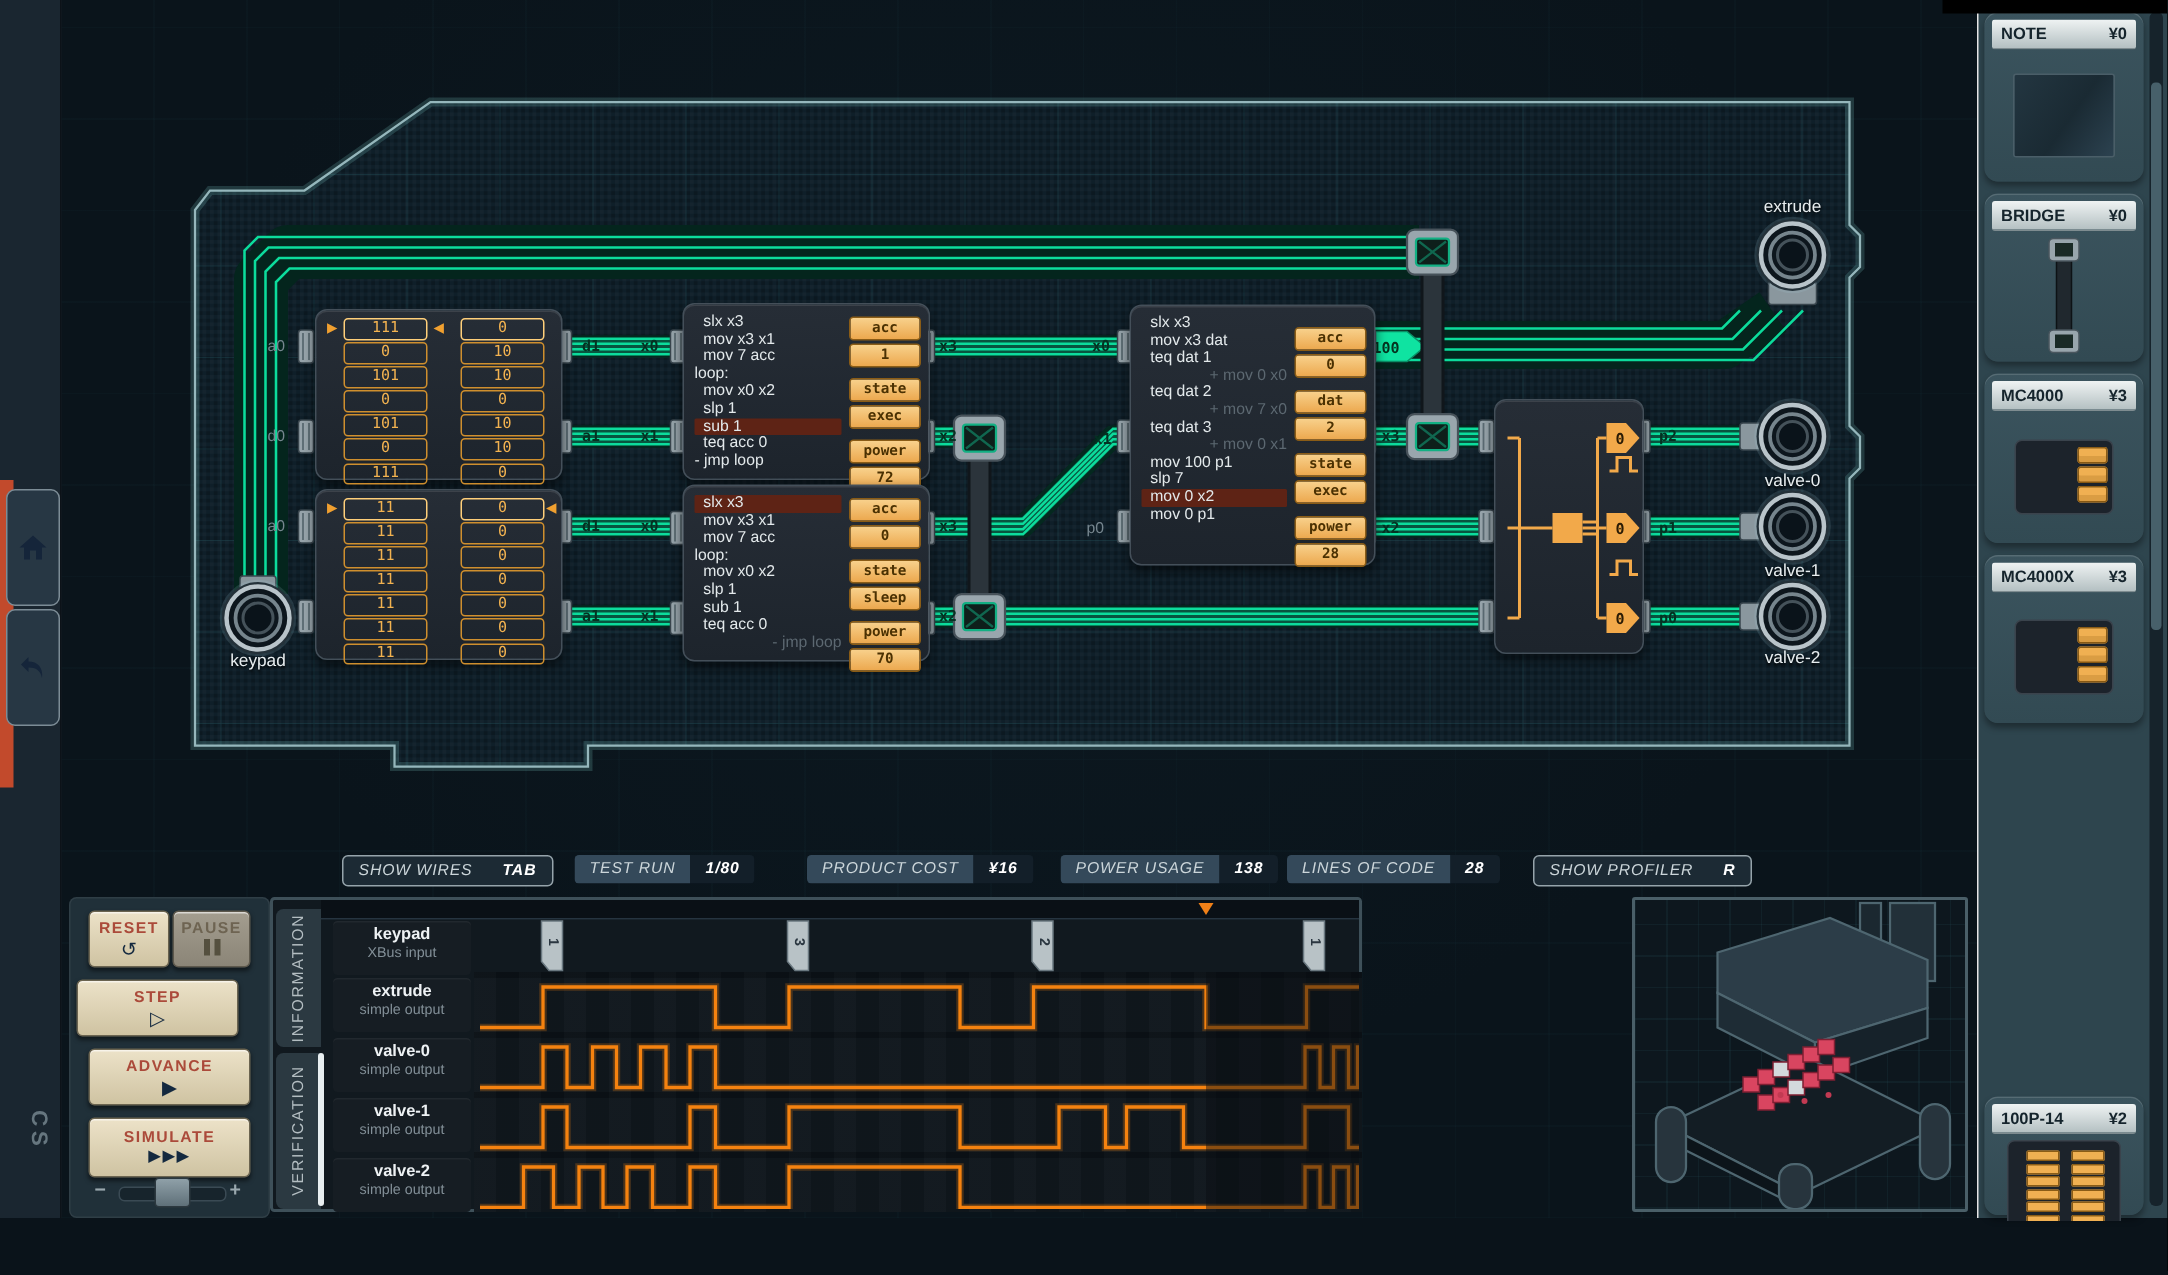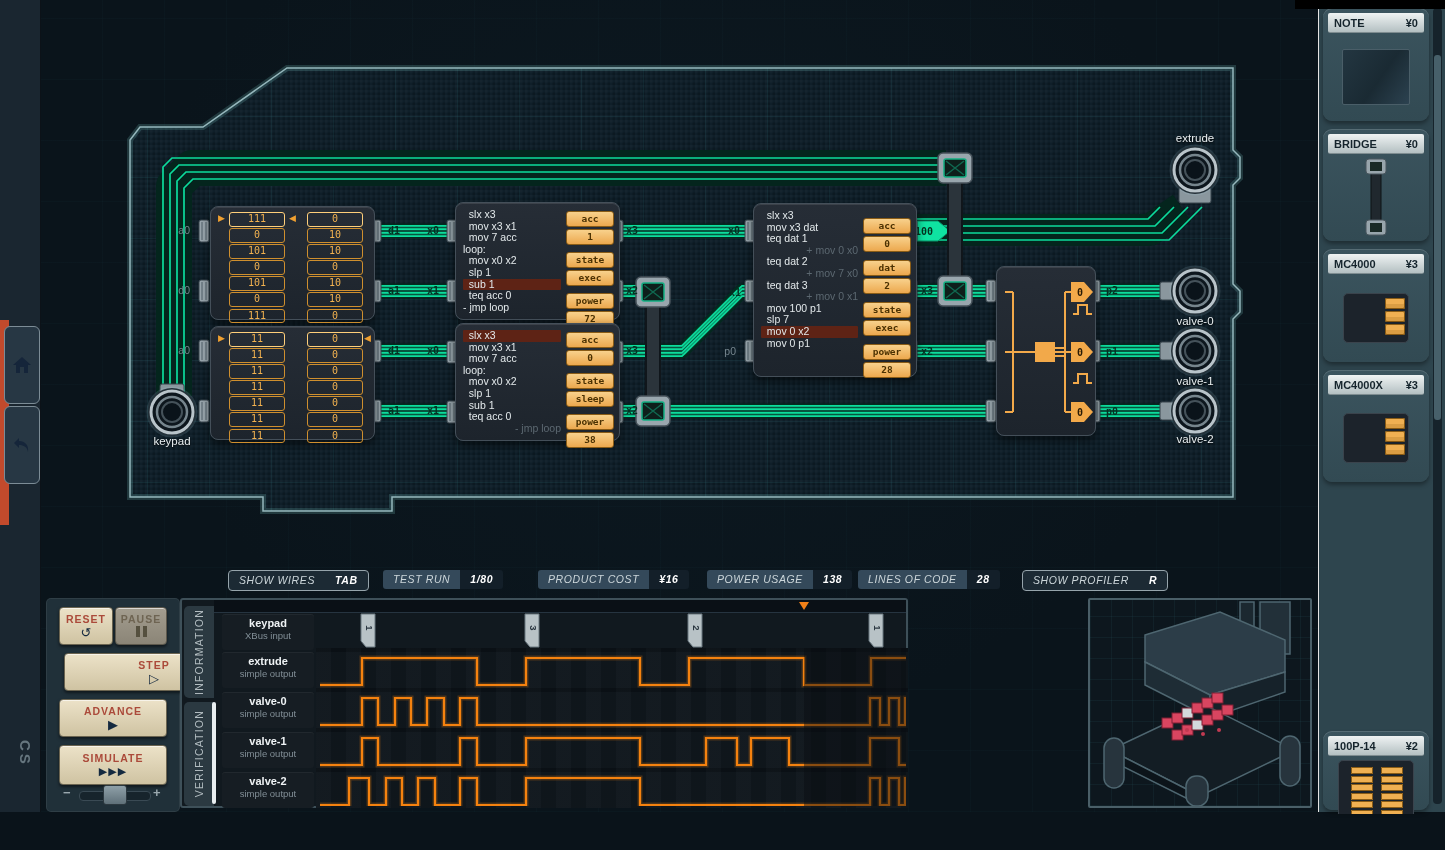--- a/index.html
+++ b/index.html
@@ -468,21 +468,21 @@
         <div class="rpair">
           <div class="regbox">acc</div>
           <div class="regbox">0</div>
         </div>
         <div class="rpair">
           <div class="regbox">state</div>
           <div class="regbox">sleep</div>
         </div>
         <div class="rpair">
           <div class="regbox">power</div>
-          <div class="regbox">38</div>
+          <div class="regbox">70</div>
         </div>
       </div>
   </div>
   <div class="abs comp" id="mc6" style="left:753px;top:203px;width:162px;height:172px;">
     <div class="code">
         <div class="cl">  slx x3</div>
         <div class="cl">  mov x3 dat</div>
         <div class="cl">  teq dat 1</div>
         <div class="cl dim">+ mov 0 x0</div>
         <div class="cl">  teq dat 2</div>
@@ -571,21 +571,21 @@
 
   <div class="abs" id="ctrlpanel">
     <div class="cbtn" style="left:12px;top:8px;width:52px;height:36px;">
       <span class="blab">RESET</span>
       <span class="bicon">↺</span>
     </div>
     <div class="cbtn disabled" style="left:68px;top:8px;width:50px;height:36px;">
       <span class="blab">PAUSE</span>
       <span class="bicon"><i class="pbar"></i><i class="pbar"></i></span>
     </div>
-    <div class="cbtn" style="left:17px;top:54px;width:106px;height:36px;padding-left:36px;">
+    <div class="cbtn" style="left:4px;top:54px;width:106px;height:36px;">
       <span class="blab">STEP</span>
       <span class="bicon">▷</span>
     </div>
     <div class="cbtn" style="left:12px;top:100px;width:106px;height:36px;">
       <span class="blab">ADVANCE</span>
       <span class="bicon">▶</span>
     </div>
     <div class="cbtn" style="left:12px;top:146px;width:106px;height:38px;">
       <span class="blab">SIMULATE</span>
       <span class="bicon" style="letter-spacing:1px;font-size:11px;">▶▶▶</span>

